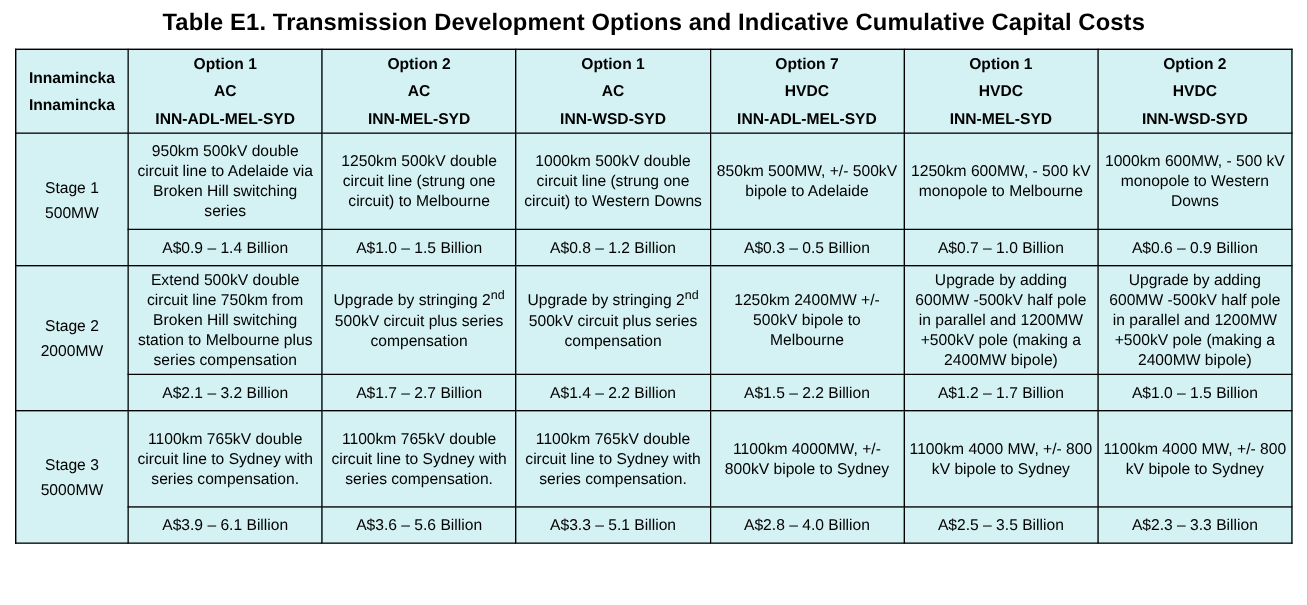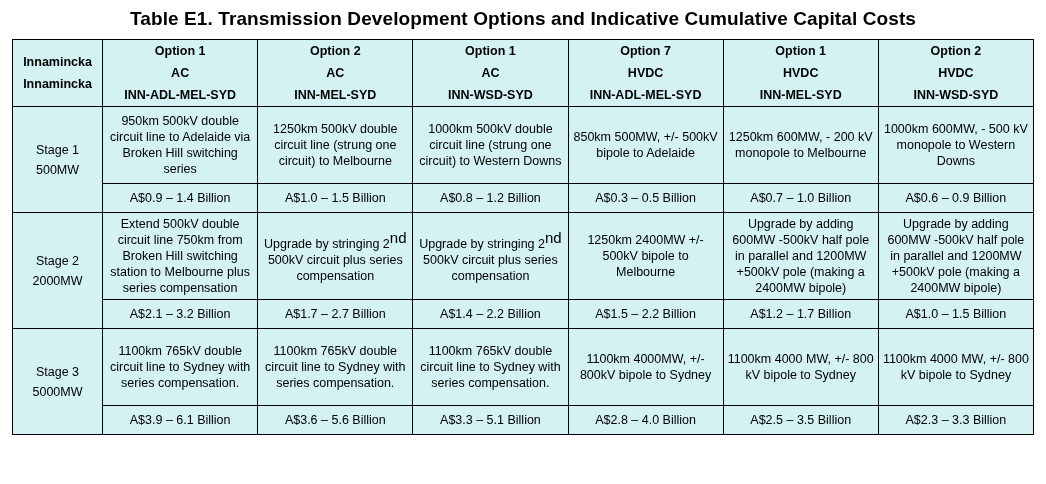--- a/index.html
+++ b/index.html
@@ -66,21 +66,21 @@
   .desc-cell {
     padding: 5px 5px;
     height: 70px;
   }
   .cost-cell {
     height: 22px;
     padding: 3px 4px;
   }
   .col-gen { width: 90px; }
   .col-opt { width: 155px; }
-  sup { font-size: 15px; vertical-align: super; }
+  sup { font-size: 10px; vertical-align: super; }
 </style>
 </head>
 <body>
 
 <div class="page">
 
   <div class="table-title">Table E1.   Transmission Development Options and Indicative Cumulative Capital Costs</div>
 
   <table class="main">
     <colgroup>
@@ -132,21 +132,21 @@
 
       <tr>
         <td class="stage-cell" rowspan="2">
           <span class="l1">Stage 1</span>
           <span class="l2">500MW</span>
         </td>
         <td class="desc-cell">950km 500kV double circuit line to Adelaide via Broken Hill switching series</td>
         <td class="desc-cell">1250km 500kV double circuit  line (strung one circuit) to Melbourne</td>
         <td class="desc-cell">1000km 500kV double circuit  line (strung one circuit) to Western Downs</td>
         <td class="desc-cell">850km 500MW, +/- 500kV bipole to Adelaide</td>
-        <td class="desc-cell">1250km 600MW, - 200 kV monopole to Melbourne</td>
+        <td class="desc-cell">1250km 600MW, - 500 kV monopole to Melbourne</td>
         <td class="desc-cell">1000km 600MW, - 500 kV monopole to Western Downs</td>
       </tr>
       <tr>
         <td class="cost-cell">A$0.9 – 1.4 Billion</td>
         <td class="cost-cell">A$1.0 – 1.5 Billion</td>
         <td class="cost-cell">A$0.8 – 1.2 Billion</td>
         <td class="cost-cell">A$0.3 – 0.5 Billion</td>
         <td class="cost-cell">A$0.7 – 1.0 Billion</td>
         <td class="cost-cell">A$0.6 – 0.9 Billion</td>
       </tr>

